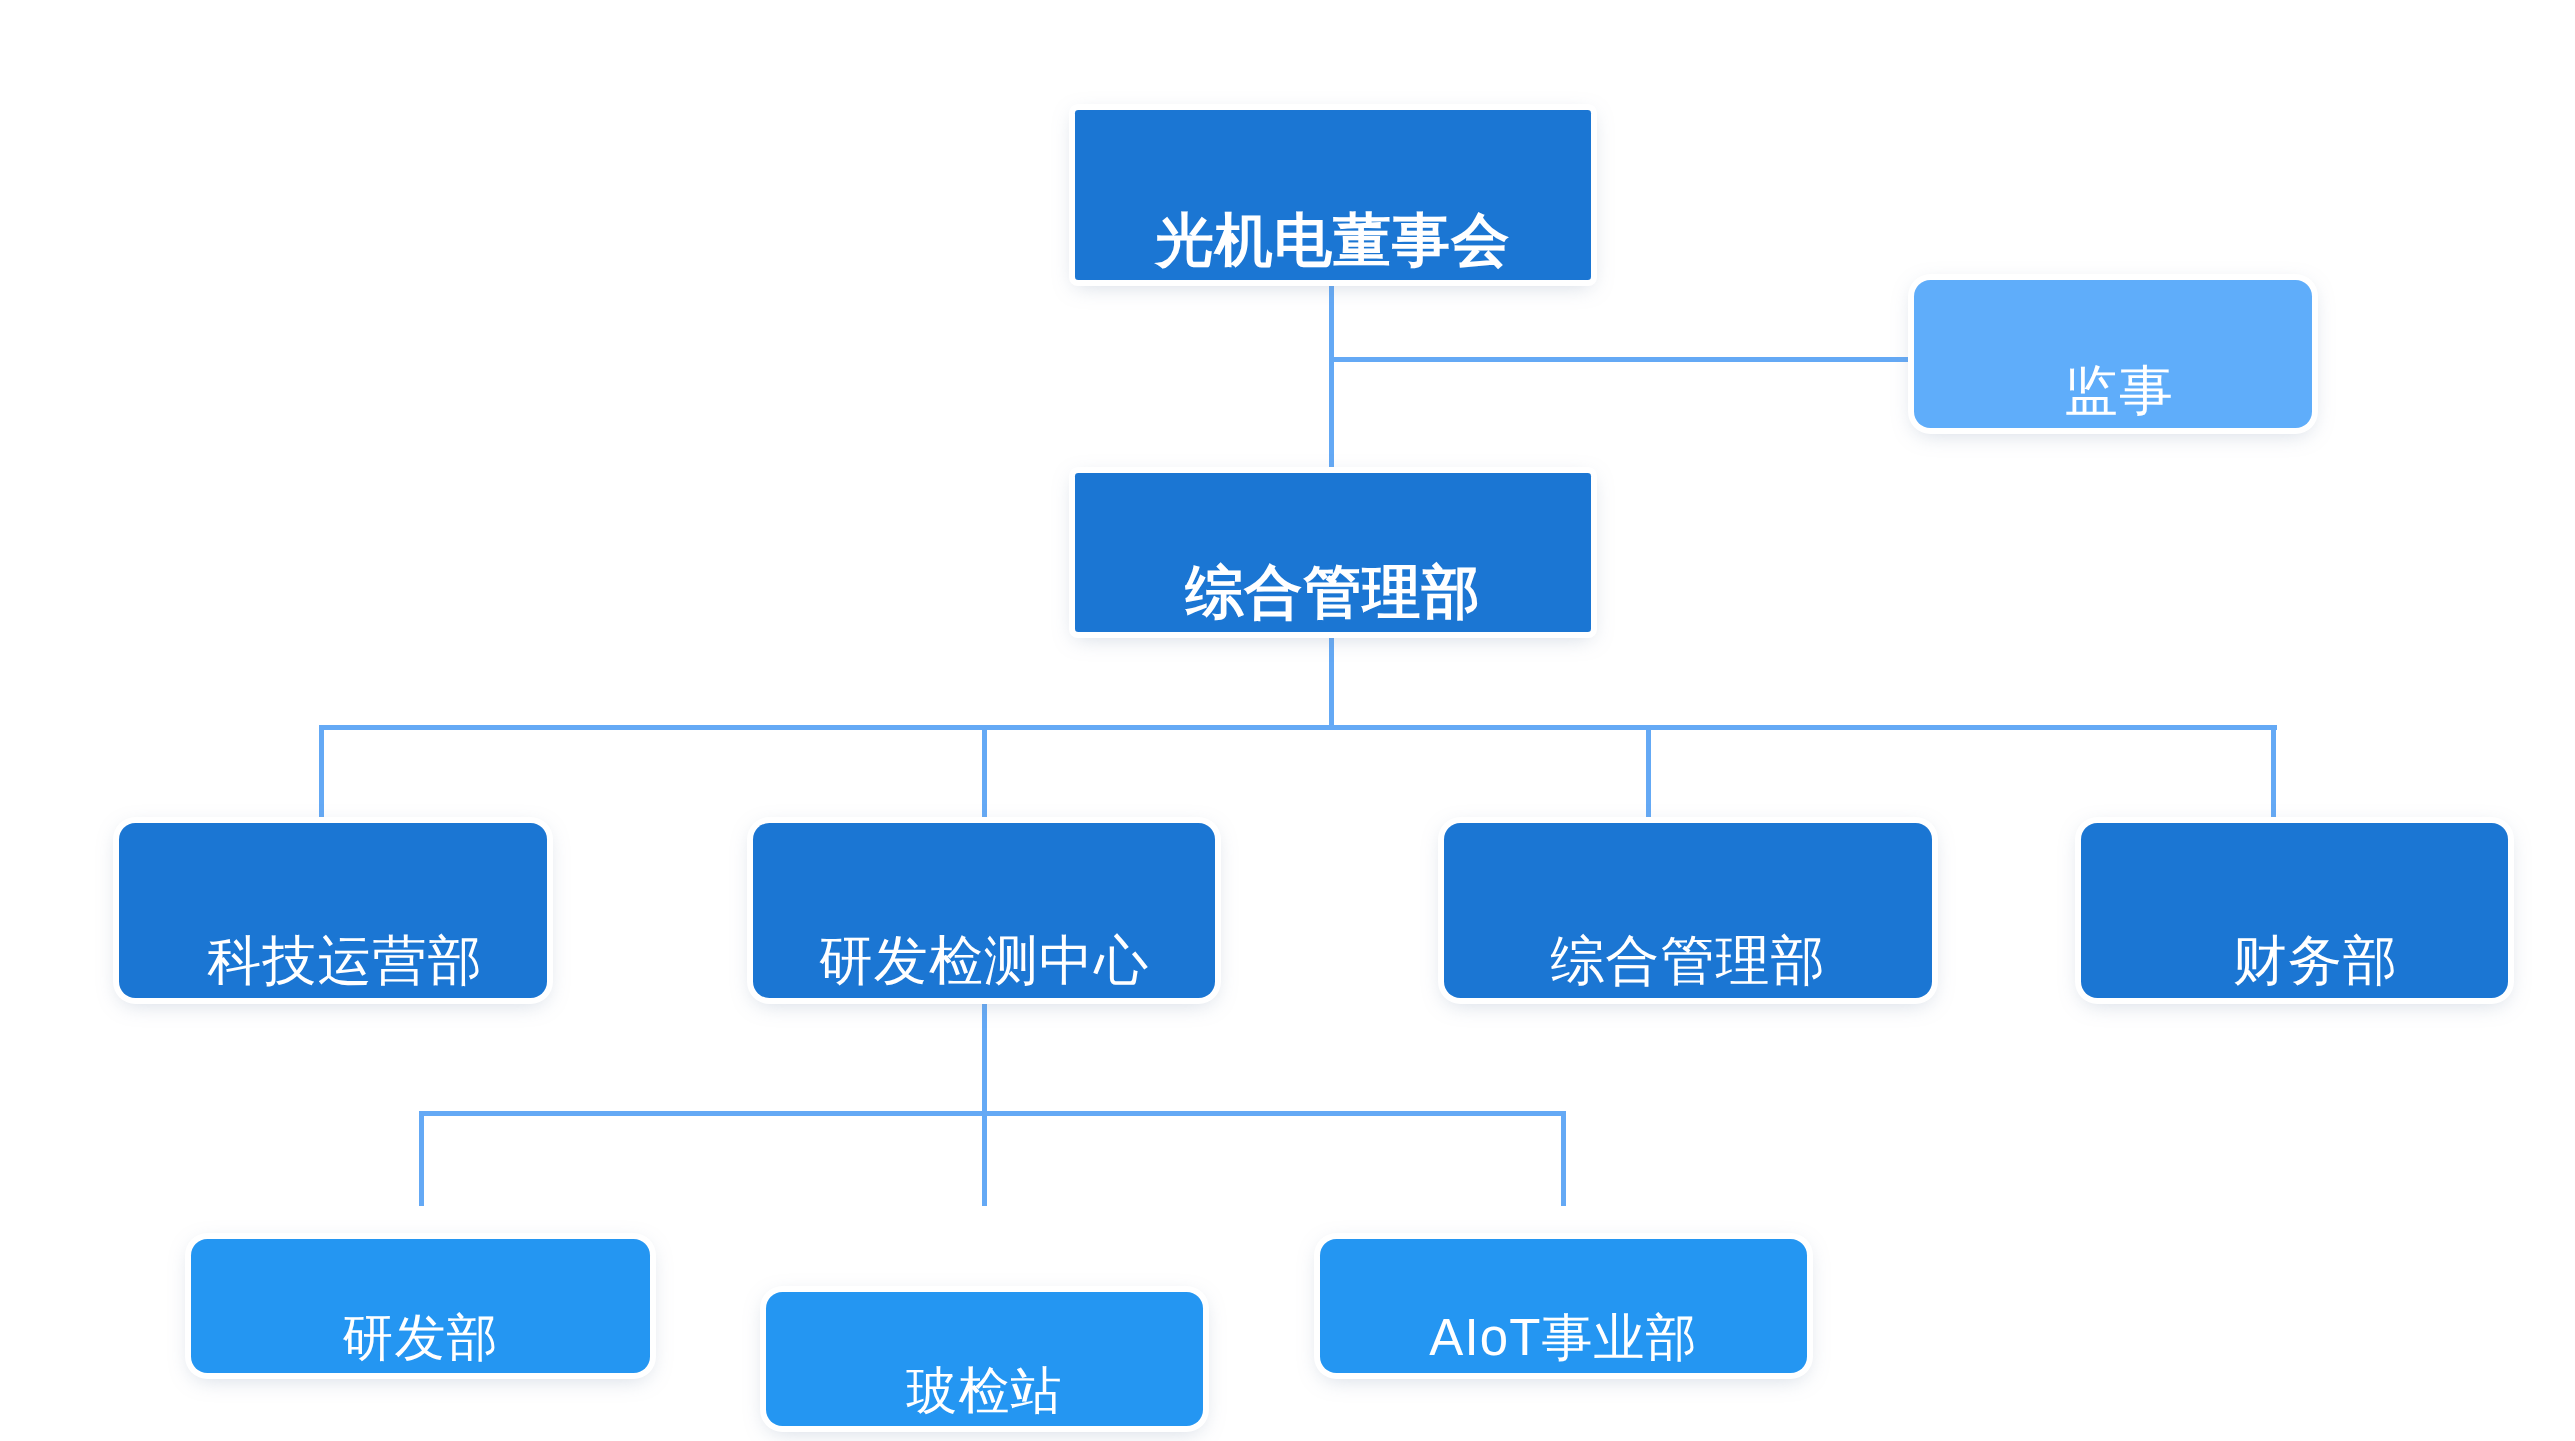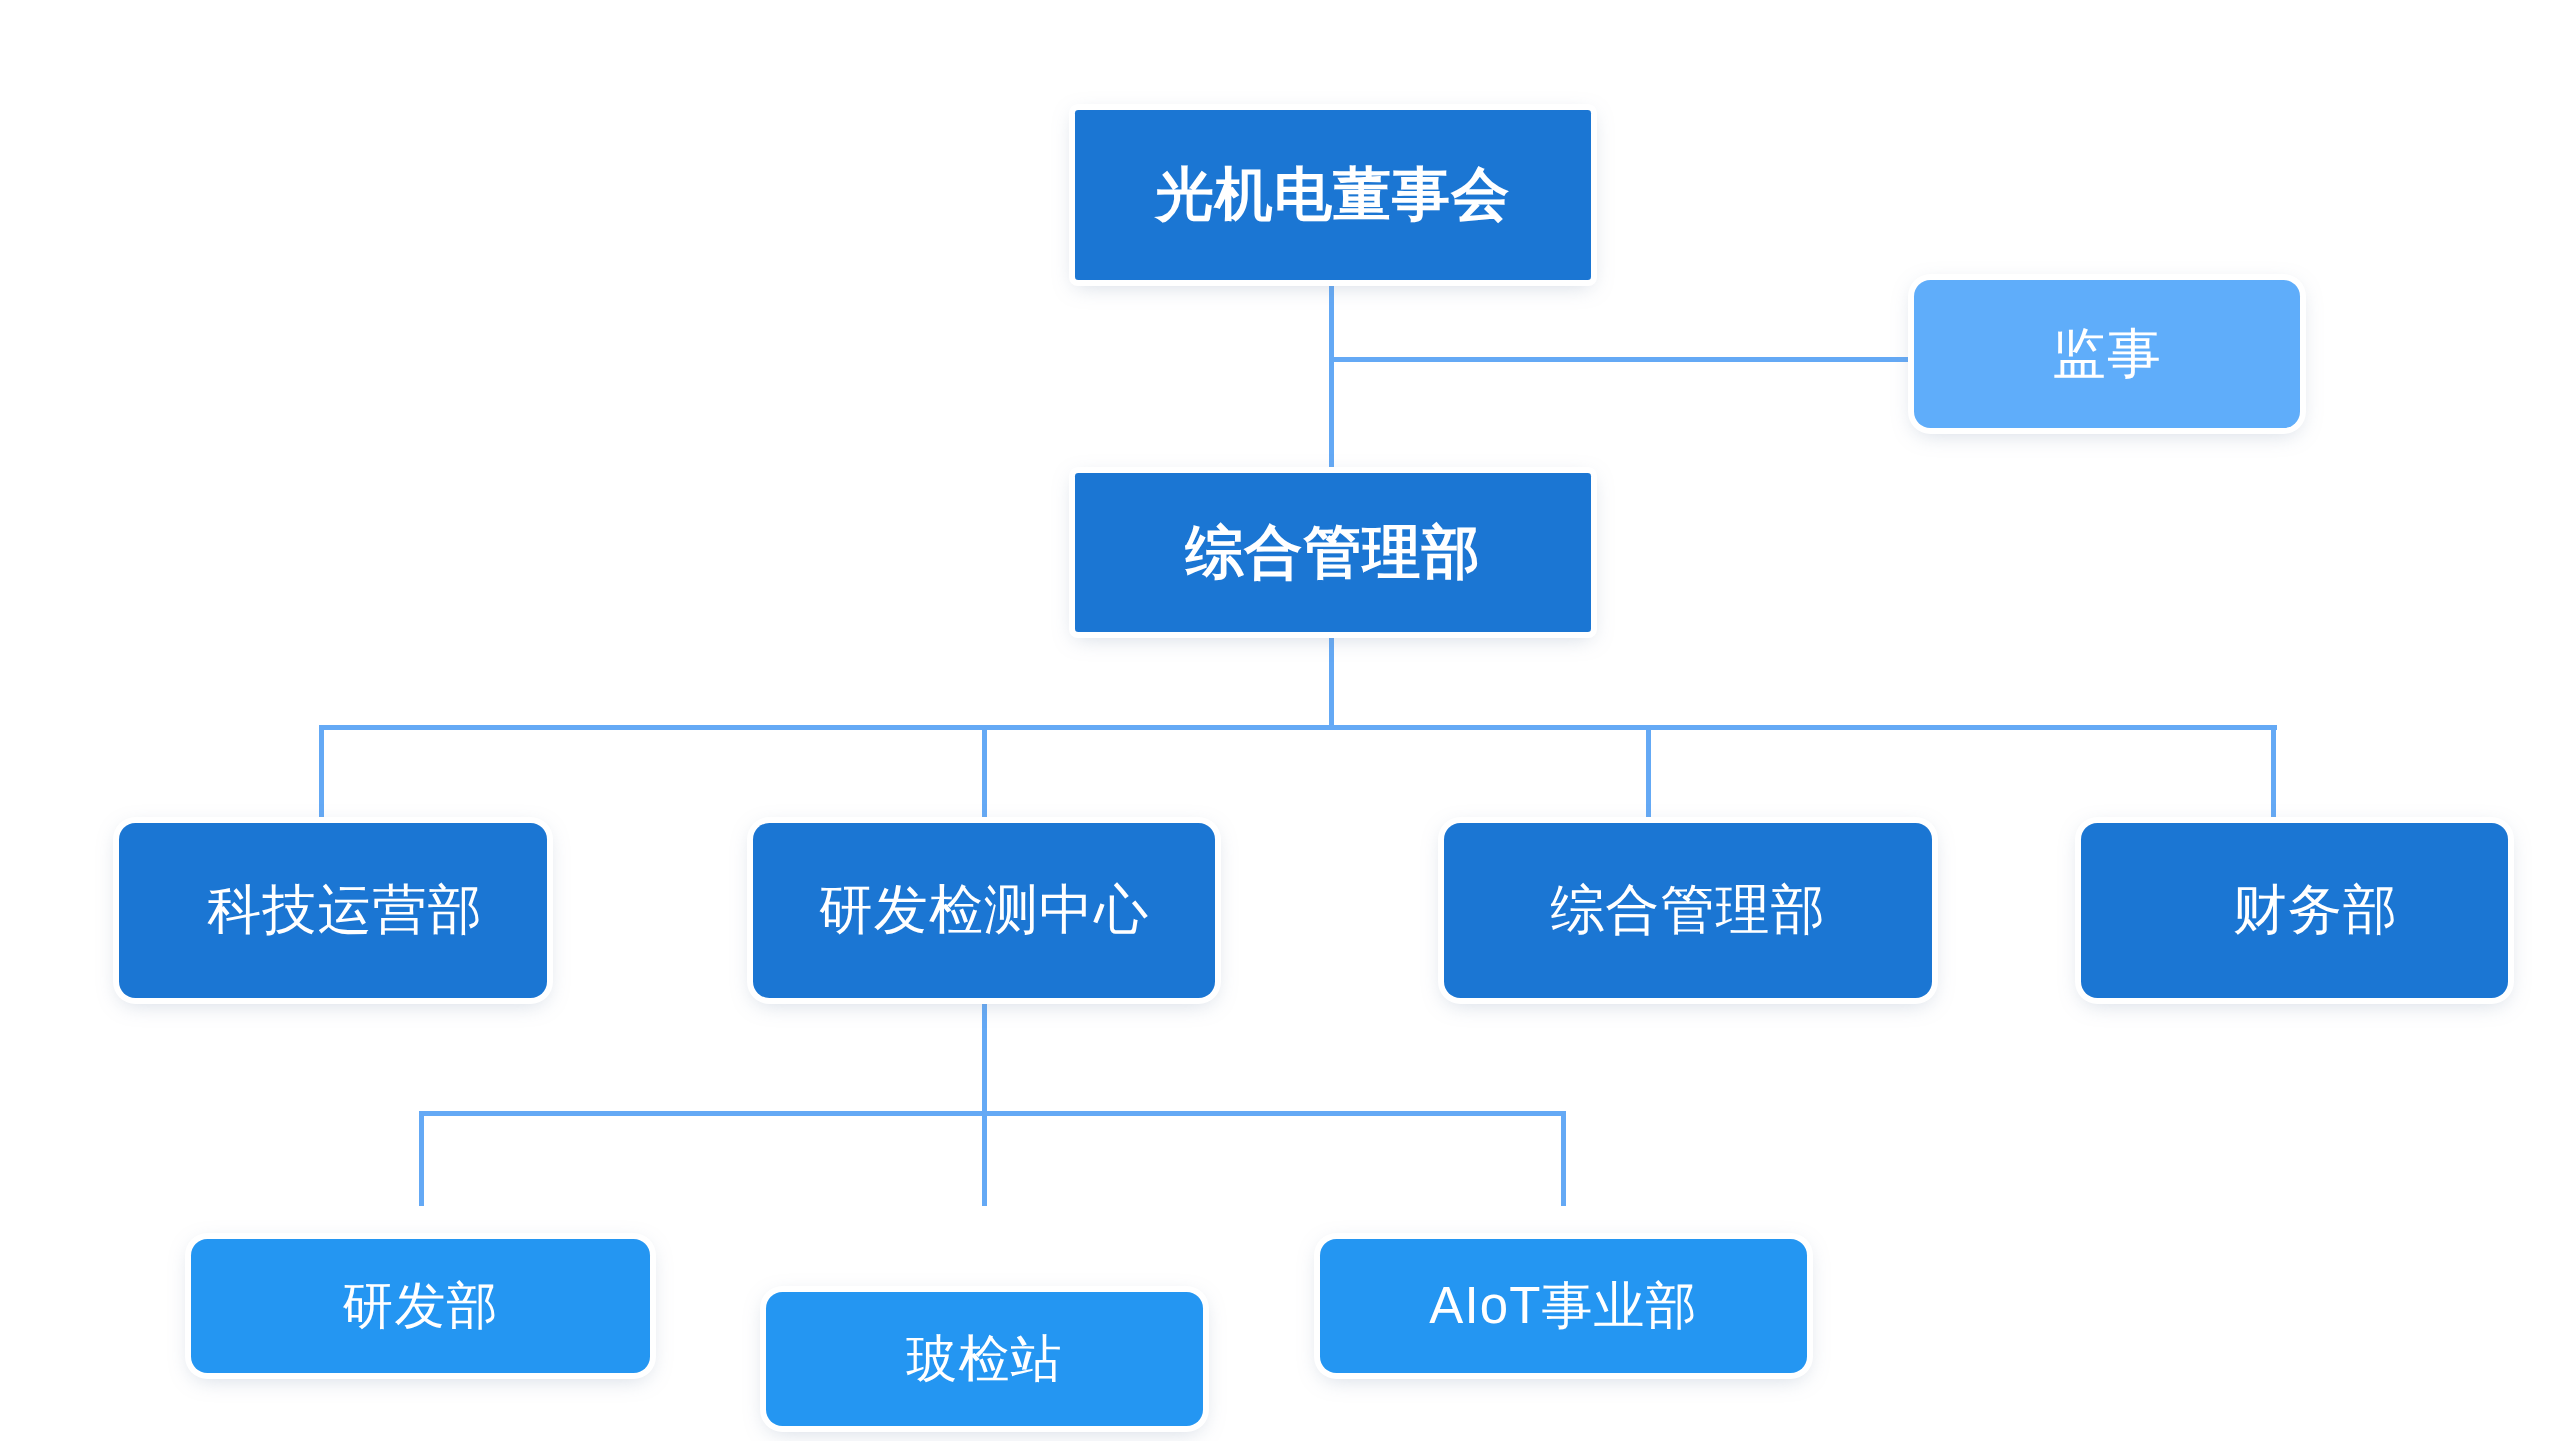--- a/index.html
+++ b/index.html
@@ -24,31 +24,31 @@
     position: absolute;
     background: #64a9f5;
     z-index: 1;
   }
   .line.v { width: 4.9px; }
   .line.h { height: 4.9px; }
   
   .node {
     position: absolute;
     display: flex;
-    align-items: center;
+    align-items: flex-end;
     justify-content: center;
     color: #ffffff;
     z-index: 2;
     box-shadow: 0 0 0 6px #ffffff, 0 5.5px 21px rgba(125, 145, 175, 0.35);
     text-align: center;
     white-space: nowrap;
   }
   .node.primary   { background: #1b76d3; }
   .node.secondary { background: #2496f2; margin-top: 36px; }
-  .node.tertiary  { background: #5fadfa; }
+  .node.tertiary  { background: #5fadfa; padding-left: 12px; }
   .node.square  { border-radius: 3.3px; }
   .node.rounded { border-radius: 16.4px; }
   .t-xl { font-size: 58px; font-weight: 700; letter-spacing: 1.1px; }
   .t-lg { font-size: 54px;  font-weight: 400; letter-spacing: 1.1px; }
   .t-md { font-size: 51px;  font-weight: 400; letter-spacing: 1.1px; }
 </style>
 </head>
 <body>
 
 <div class="canvas">

